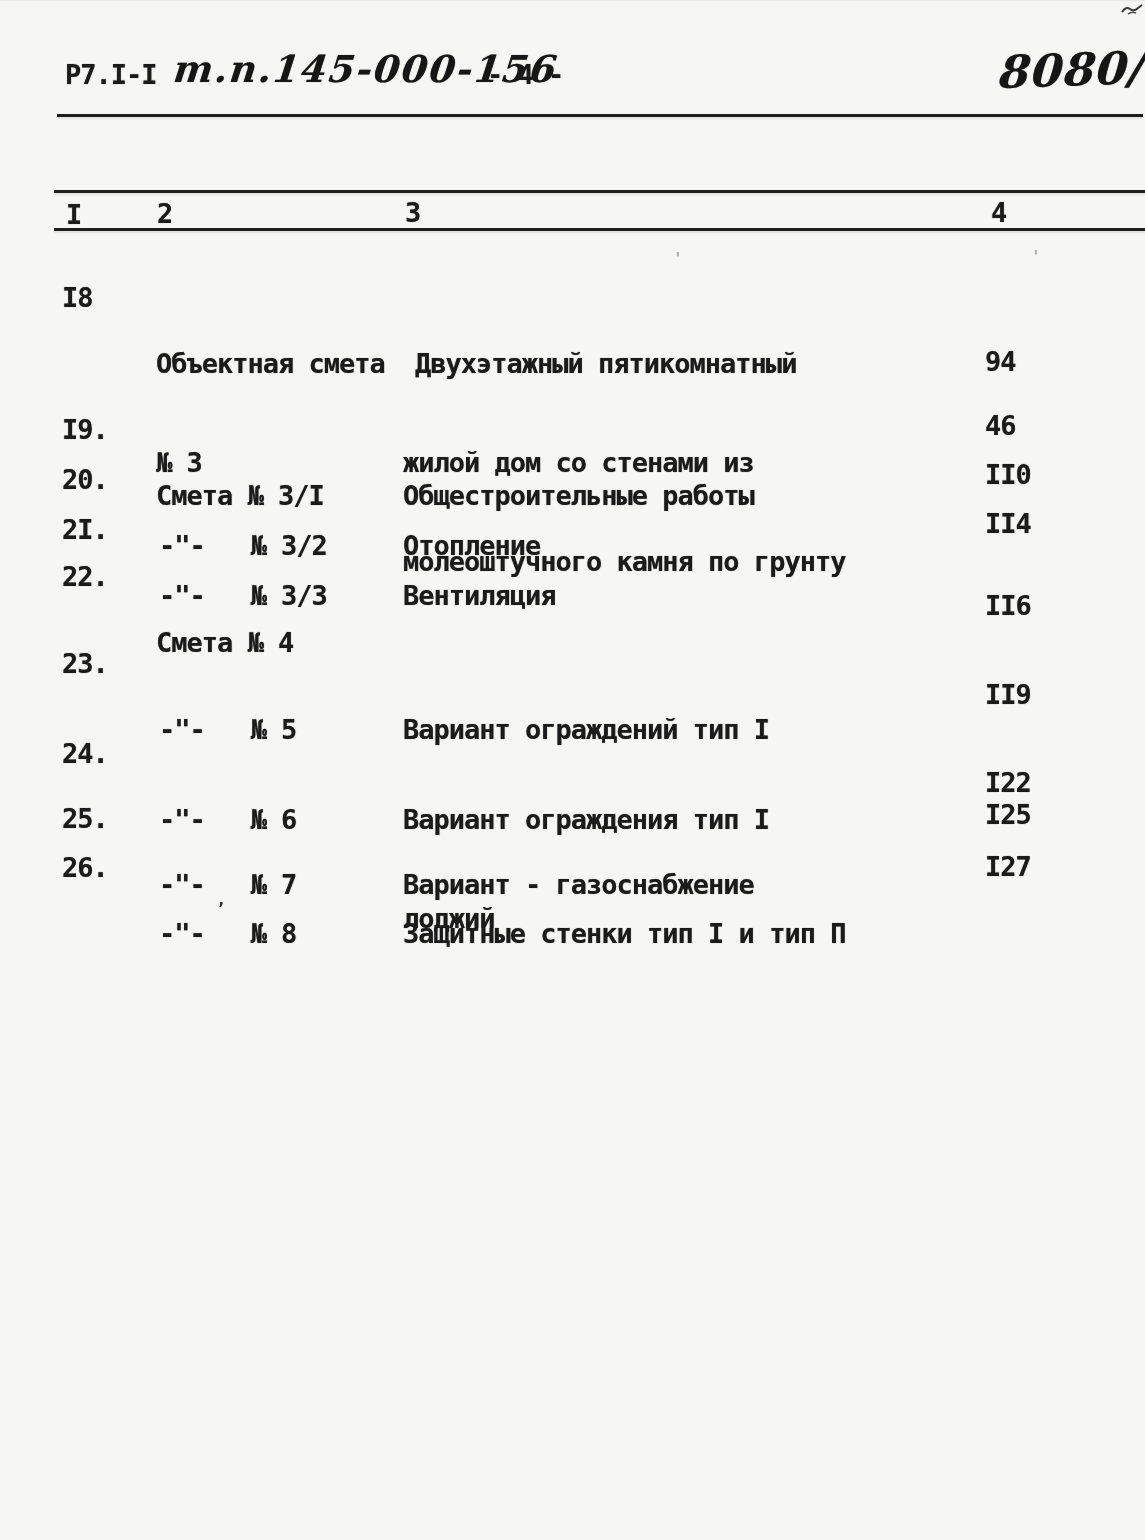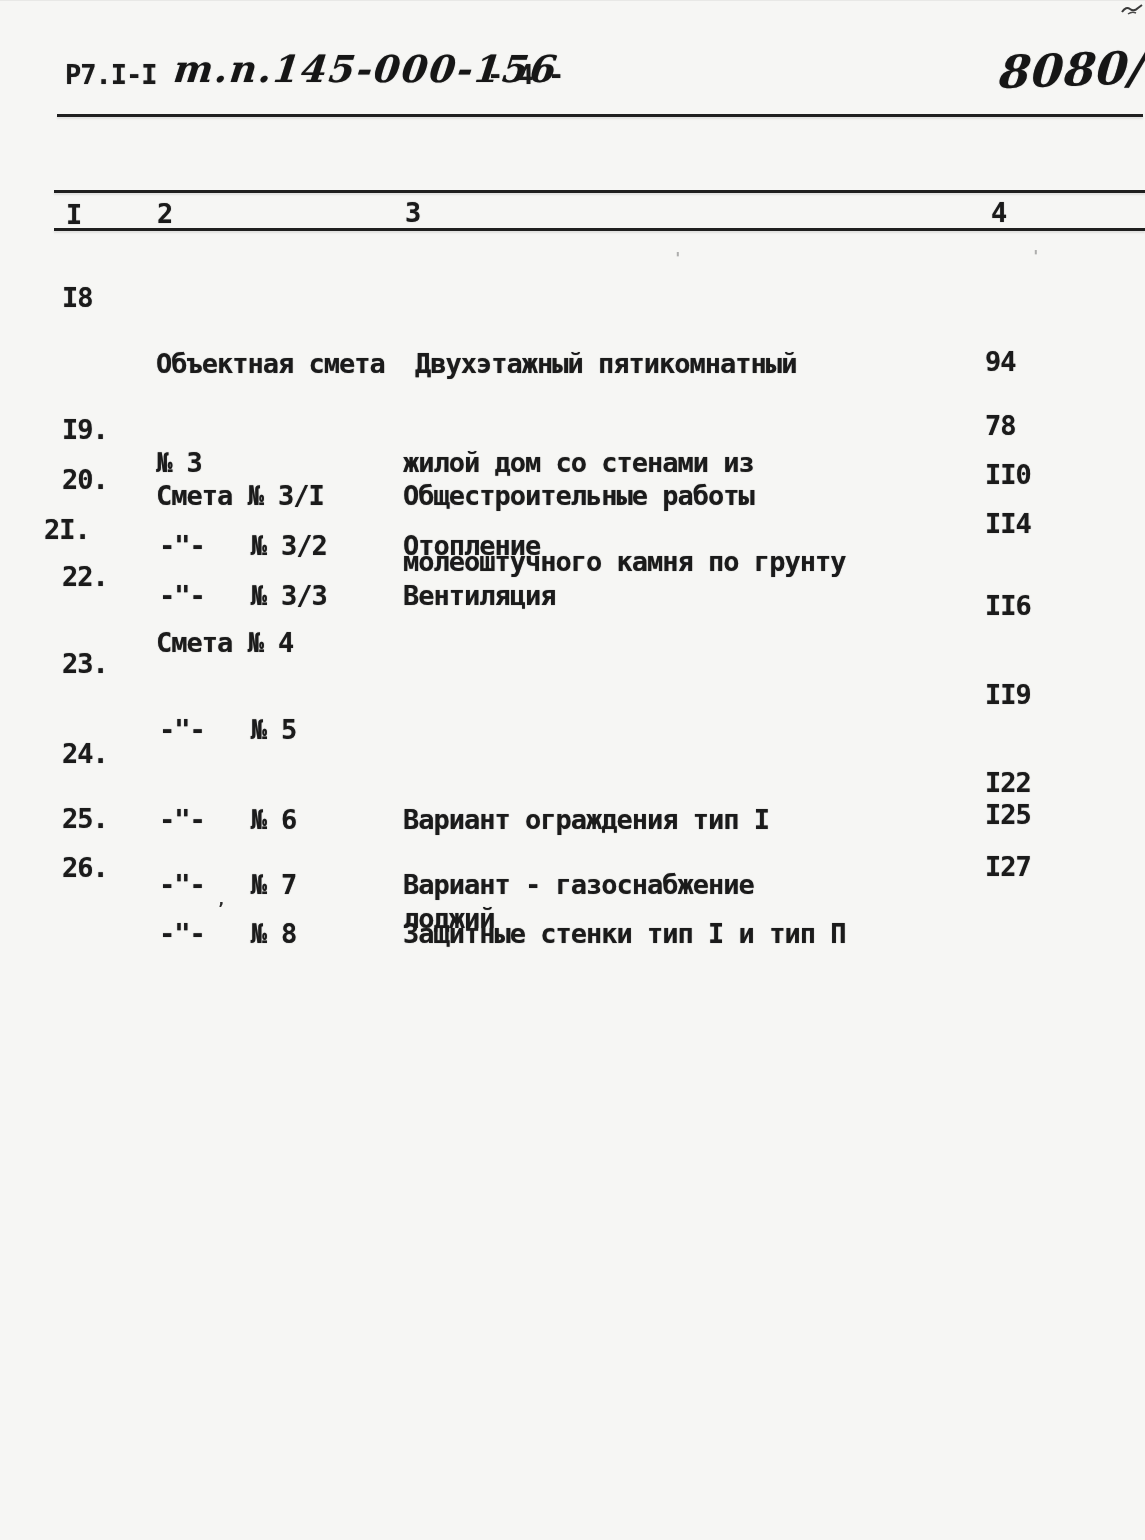--- a/index.html
+++ b/index.html
@@ -98,36 +98,36 @@
   </div>
 
   <div class="row" style="top:412px;">
     <span class="typed cell" style="left:62px;">I9.</span>
     <span class="typed cell" style="left:156px;">
       <span class="line">Смета № 3/I</span>
     </span>
     <span class="typed cell" style="left:403px;">
       <span class="line">Общестроительные работы</span>
     </span>
-    <span class="typed cell" style="left:985px; top:-4px;">78</span>
+    <span class="typed cell" style="left:985px; top:-4px;">46</span>
   </div>
 
   <div class="row" style="top:462px;">
     <span class="typed cell" style="left:62px;">20.</span>
     <span class="typed cell" style="left:159px;">
       <span class="line">-"-   № 3/2</span>
     </span>
     <span class="typed cell" style="left:403px;">
       <span class="line">Отопление</span>
     </span>
     <span class="typed cell" style="left:985px; top:-5px;">II0</span>
   </div>
 
   <div class="row" style="top:512px;">
-    <span class="typed cell" style="left:44px;">2I.</span>
+    <span class="typed cell" style="left:62px;">2I.</span>
     <span class="typed cell" style="left:159px;">
       <span class="line">-"-   № 3/3</span>
     </span>
     <span class="typed cell" style="left:403px;">
       <span class="line">Вентиляция</span>
     </span>
     <span class="typed cell" style="left:985px; top:-6px;">II4</span>
   </div>
 
   <div class="row" style="top:559px;">
@@ -139,20 +139,21 @@
     </span>
     <span class="typed cell" style="left:985px; top:29px;">II6</span>
   </div>
 
   <div class="row" style="top:646px;">
     <span class="typed cell" style="left:62px;">23.</span>
     <span class="typed cell" style="left:159px;">
       <span class="line">-"-   № 5</span>
     </span>
     <span class="typed cell" style="left:403px;">
+      <span class="line">Вариант ограждений тип I</span>
     </span>
     <span class="typed cell" style="left:985px; top:31px;">II9</span>
   </div>
 
   <div class="row" style="top:736px;">
     <span class="typed cell" style="left:62px;">24.</span>
     <span class="typed cell" style="left:159px;">
       <span class="line">-"-   № 6</span>
     </span>
     <span class="typed cell" style="left:403px;">

